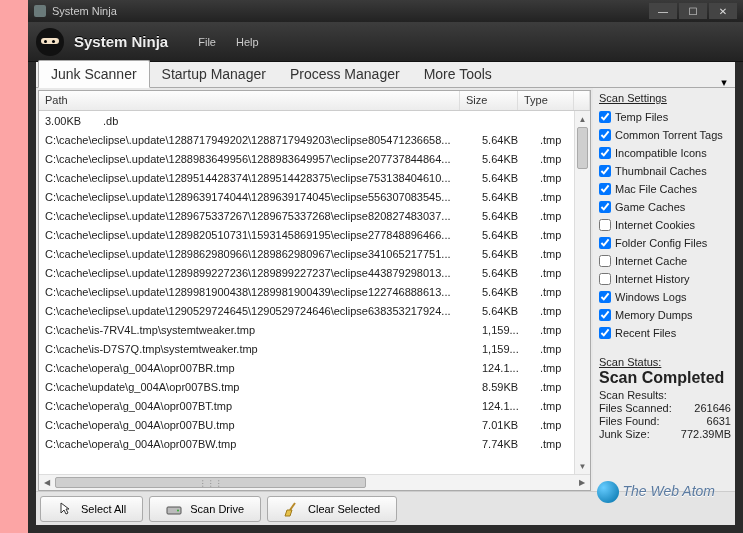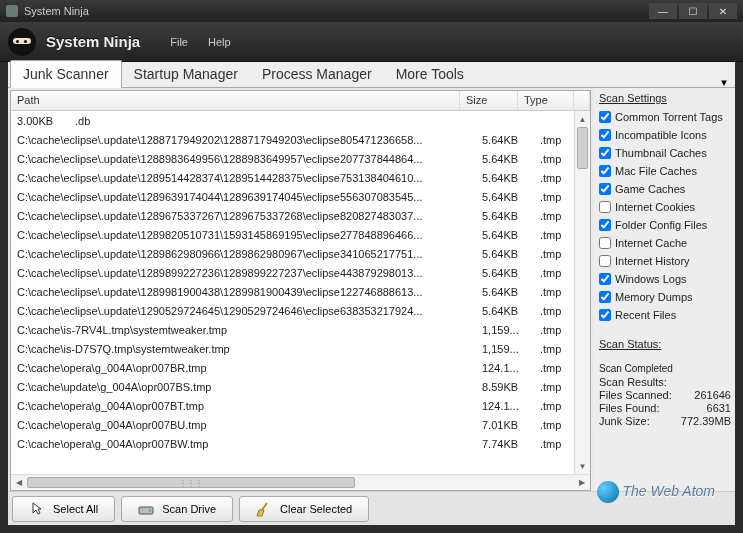--- a/index.html
+++ b/index.html
@@ -1,17 +1,17 @@
 <!DOCTYPE html>
 <html><head>
 <meta charset="utf-8">
 <style>
 * { box-sizing: border-box; margin: 0; padding: 0; }
 body { font-family: "Segoe UI", Tahoma, sans-serif; font-size: 11px; background: #1a1a1a; width: 743px; height: 533px; overflow: hidden; }
-.window { width: 743px; height: 533px; background: #fca5a5; display: flex; flex-direction: column; }
+.window { width: 743px; height: 533px; background: #fca5a5; display: flex; flex-direction: column; padding-left: 28px; }
 .titlebar { height: 22px; background: linear-gradient(#3a3a3a,#222); color: #ccc; display: flex; align-items: center; padding: 0 6px; font-size: 11px; }
 .titlebar .ticon { width: 12px; height: 12px; background: #6a7a7a; border-radius: 2px; margin-right: 6px; }
 .titlebar .spacer { flex: 1; }
 .titlebar .wbtn { width: 28px; height: 16px; margin-left: 2px; background: #444; color: #ddd; display: flex; align-items: center; justify-content: center; font-size: 10px; cursor: pointer; }
 .menubar { height: 40px; background: linear-gradient(#3d3d3d,#222); display: flex; align-items: center; padding: 0 8px; color: #eee; border-bottom: 1px solid #111; }
 .menubar .ninja { width: 28px; height: 28px; border-radius: 50%; background: #111; position: relative; margin-right: 10px; }
 .menubar .ninja:before { content:""; position:absolute; left:5px; top:10px; width:18px; height:6px; background:#f4e2c8; border-radius:3px; }
 .menubar .ninja:after { content:""; position:absolute; left:8px; top:12px; width:3px; height:3px; background:#000; border-radius:50%; box-shadow:8px 0 #000; }
 .menubar .app-name { font-size: 15px; font-weight: bold; margin-right: 30px; text-shadow: 0 -1px #000; }
 .menubar .mitem { margin-right: 20px; color: #ccc; cursor: pointer; }
@@ -43,21 +43,21 @@
 .hscroll { height: 16px; background: #f3f3f3; border-top: 1px solid #ddd; display:flex; align-items:center; position:relative; }
 .hscroll .arr { width:16px; text-align:center; color:#666; font-size:8px; }
 .hscroll .track { flex:1; height:100%; position:relative; }
 .hscroll .thumb { position:absolute; top:2px; bottom:2px; left:0; width:60%; background:#cfcfcf; border:1px solid #aaa; border-radius:2px; }
 .hgrip{position:absolute; left:50%; top:50%; transform:translate(-50%,-50%); font-size:8px; color:#888;}
 .sidebar { width: 142px; padding: 2px 4px 4px 6px; background: #ededed; font-size: 11px; color: #222; }
 .sidebar .section-title { font-size: 11px; text-decoration: underline; margin: 2px 0 4px; }
 .sidebar label { display: flex; align-items: center; gap: 4px; height: 18px; cursor: pointer; }
 .sidebar input[type=checkbox] { width: 12px; height: 12px; }
 .status-title { text-decoration: underline; margin-top: 14px; font-size: 11px; }
-.status-main { font-weight: normal; font-size: 10px; margin-top: 13px; }
+.status-main { font-weight: bold; font-size: 16px; margin-top: 1px; }
 .status-sub { margin-top: 2px; }
 .kv { display: flex; justify-content: space-between; margin-top: 1px; }
 .btnbar { height: 34px; background: #e4e4e4; display: flex; align-items: center; padding: 4px; gap: 6px; border-top: 1px solid #ccc; }
 .btn { display: flex; align-items: center; gap: 8px; height: 26px; padding: 0 16px; background: linear-gradient(#fdfdfd,#e6e6e6); border: 1px solid #aaa; border-radius: 3px; font-size: 11px; cursor: pointer; }
 .btn .bicon { width: 16px; height: 16px; display:flex; align-items:center; justify-content:center; }
 .watermark { position:absolute; right:20px; bottom:22px; font-size:14px; color:#5a7aa0; font-style:italic; pointer-events:none; text-shadow:0 1px #fff; }
 .wmball{display:inline-block;width:22px;height:22px;border-radius:50%;background:radial-gradient(circle at 30% 30%,#6cf,#0070a8);vertical-align:middle;margin-right:3px;}
 </style>
 </head>
 <body>
@@ -202,20 +202,24 @@
                 <span class="hgrip">⋮⋮⋮</span>
               </div>
             </div>
           <div class="arr">▶</div>
         </div>
       </div>
 
       <div class="sidebar">
         <div class="section-title">Scan Settings</div>
         <div id="settings-host">
+            <label>
+              <input type="checkbox" checked="" style="">
+              <span>Temp Files</span>
+            </label>
             <label>
               <input type="checkbox" checked="" style="">
               <span>Common Torrent Tags</span>
             </label>
             <label>
               <input type="checkbox" checked="" style="">
               <span>Incompatible Icons</span>
             </label>
             <label>
               <input type="checkbox" checked="" style="">

